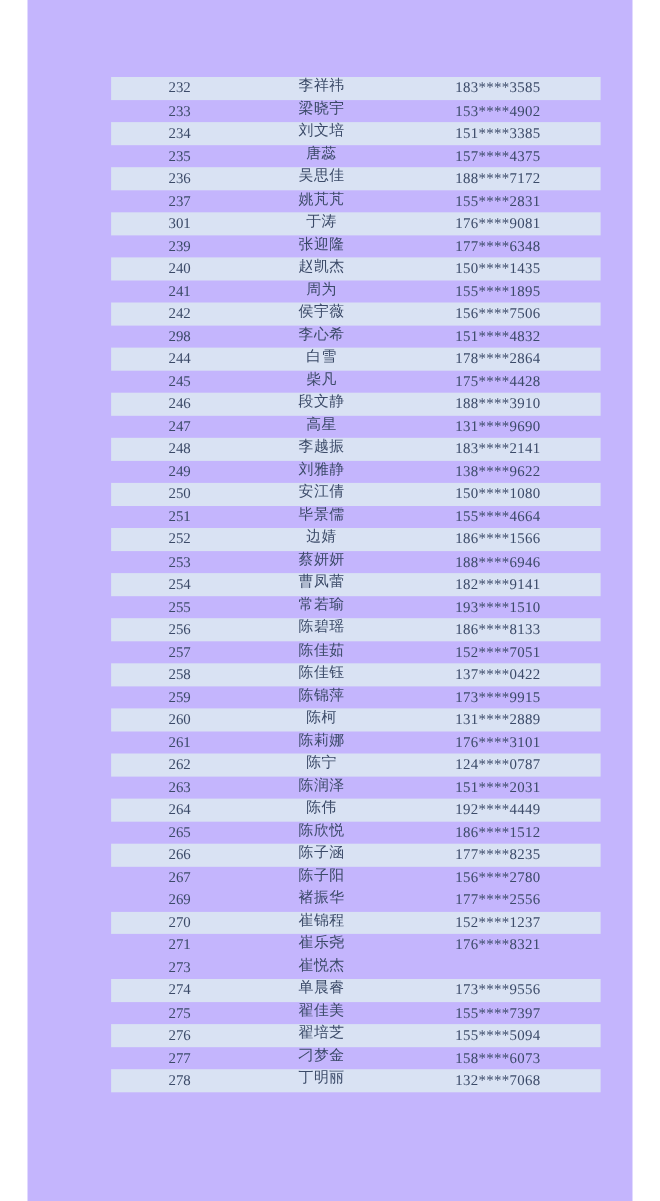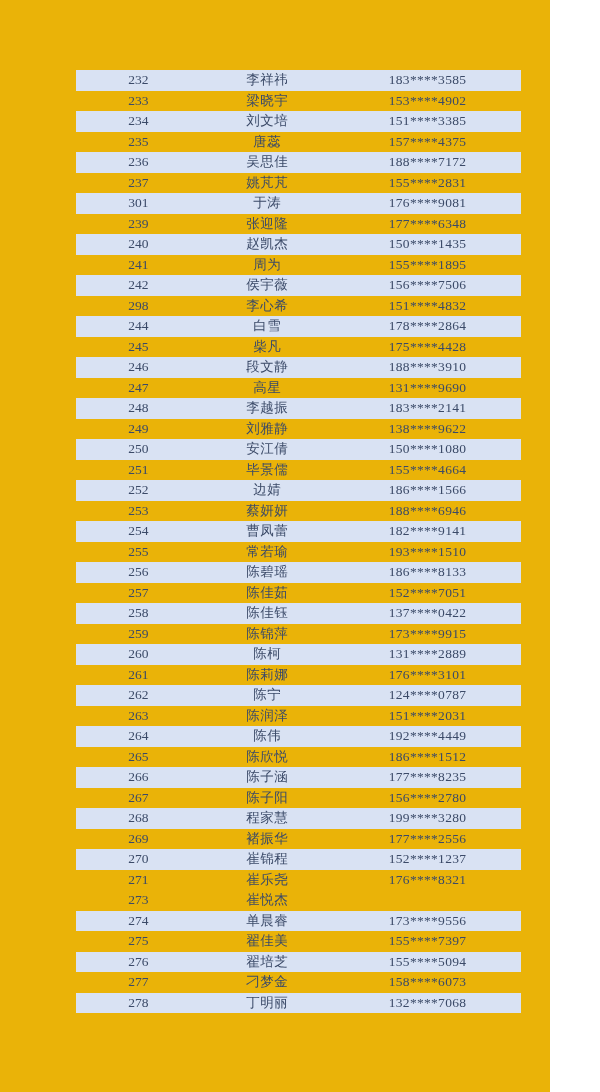--- a/index.html
+++ b/index.html
@@ -11,21 +11,22 @@
     width: 600px;
     height: 1092px;
     position: relative;
     font-family: "Liberation Serif", "DejaVu Serif", serif;
     overflow: hidden;
   }
   .page {
     width: 550px;
     height: 1092px;
     position: relative;
-    background: #eab308;
+    background: #c4b5fd;
+    margin-left: 25px;
   }
   .roster-table {
     position: absolute;
     left: 76px;
     top: 70px;
     width: 445px;
   }
   .roster-row {
     display: flex;
     align-items: center;
@@ -39,21 +40,21 @@
   }
   .cell {
     text-align: center;
     font-size: 13.5px;
     line-height: 20.5px;
     color: #3b4a68;
     white-space: nowrap;
     overflow: hidden;
   }
   .cell-no    { width: 28%; }
-  .cell-name  { width: 30%; letter-spacing: 0.5px; }
+  .cell-name  { width: 30%; letter-spacing: 0.5px; font-family: Liberation Mono, monospace; }
   .cell-phone { width: 42%; letter-spacing: 0.3px; }
 </style>
 </head>
 <body>
 
 <div class="page">
   <div class="roster-table" id="roster-table">
 
   <div class="roster-row striped">
         <div class="cell cell-no">232</div>
@@ -228,25 +229,20 @@
       <div class="roster-row striped">
         <div class="cell cell-no">266</div>
         <div class="cell cell-name">陈子涵</div>
         <div class="cell cell-phone">177****8235</div>
       </div>
       <div class="roster-row plain">
         <div class="cell cell-no">267</div>
         <div class="cell cell-name">陈子阳</div>
         <div class="cell cell-phone">156****2780</div>
       </div>
-      <div class="roster-row striped">
-        <div class="cell cell-no">268</div>
-        <div class="cell cell-name">程家慧</div>
-        <div class="cell cell-phone">199****3280</div>
-      </div>
       <div class="roster-row plain">
         <div class="cell cell-no">269</div>
         <div class="cell cell-name">褚振华</div>
         <div class="cell cell-phone">177****2556</div>
       </div>
       <div class="roster-row striped">
         <div class="cell cell-no">270</div>
         <div class="cell cell-name">崔锦程</div>
         <div class="cell cell-phone">152****1237</div>
       </div>

